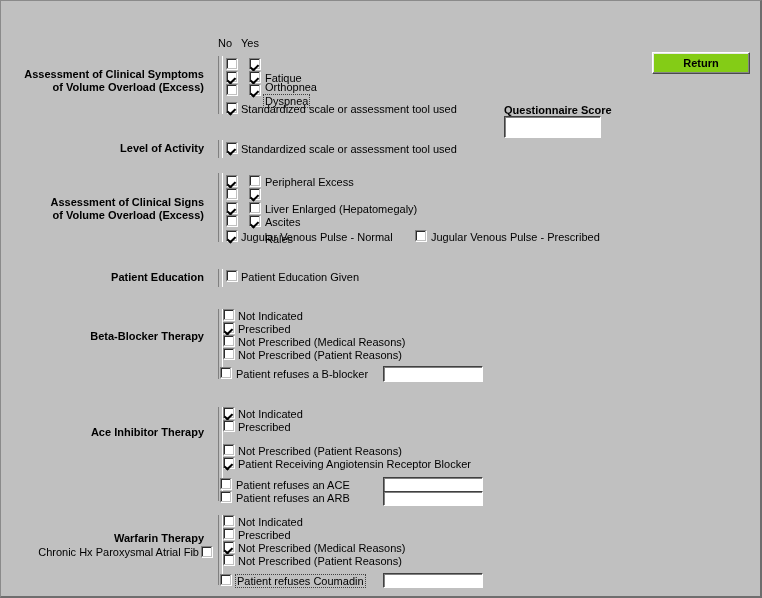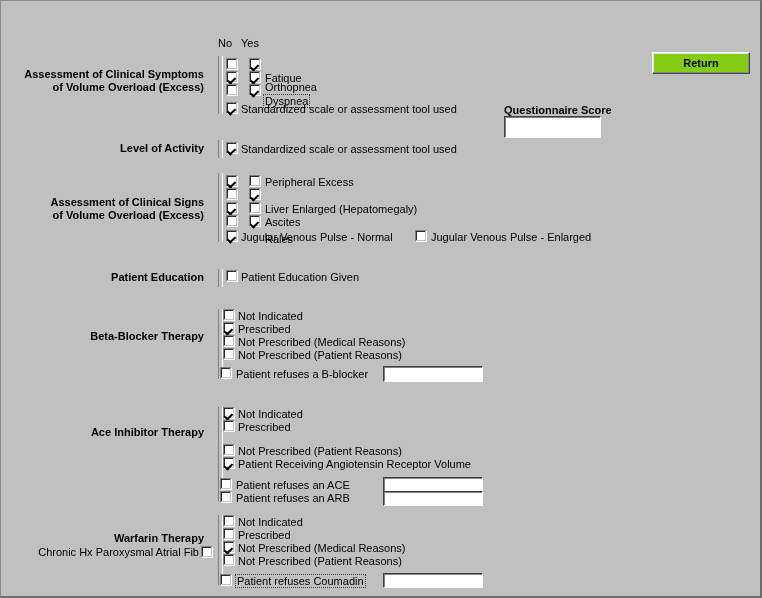--- a/index.html
+++ b/index.html
@@ -207,21 +207,21 @@
   <div class="cbtext" style="left:264px; top:202px;">Liver Enlarged (Hepatomegaly)</div>
 
   <div class="cb" style="left:225px; top:214px;"></div>
   <div class="cb checked" style="left:248px; top:214px;"></div>
   <div class="cbtext" style="left:264px; top:215px;">Ascites</div>
 
   <div class="cb checked" style="left:225px; top:229px;"></div>
   <div class="cbtext" style="left:240px; top:230px;">Jugular Venous Pulse - Normal</div>
 
   <div class="cb" style="left:414px; top:229px;"></div>
-  <div class="cbtext" style="left:430px; top:230px;">Jugular Venous Pulse - Enlarged</div>
+  <div class="cbtext" style="left:430px; top:230px;">Jugular Venous Pulse - Prescribed</div>
 
   <div class="row-label" style="left:0px; top:270px; width:203px;">Patient Education</div>
   <div class="groupbar" style="left:217px; top:268px; height:18px;"></div>
   <div class="cb" style="left:225px; top:269px;"></div>
   <div class="cbtext" style="left:240px; top:270px;">Patient Education Given</div>
 
   <div class="row-label" style="left:0px; top:329px; width:203px;">Beta-Blocker Therapy</div>
   <div class="groupbar" style="left:217px; top:308px; height:70px;"></div>
 
   <div class="cb" style="left:222px; top:308px;"></div>
@@ -246,21 +246,21 @@
   <div class="cb checked" style="left:222px; top:406px;"></div>
   <div class="cbtext" style="left:237px; top:407px;">Not Indicated</div>
 
   <div class="cb" style="left:222px; top:419px;"></div>
   <div class="cbtext" style="left:237px; top:420px;">Prescribed</div>
 
   <div class="cb" style="left:222px; top:443px;"></div>
   <div class="cbtext" style="left:237px; top:444px;">Not Prescribed (Patient Reasons)</div>
 
   <div class="cb checked" style="left:222px; top:456px;"></div>
-  <div class="cbtext" style="left:237px; top:457px;">Patient Receiving Angiotensin Receptor Volume</div>
+  <div class="cbtext" style="left:237px; top:457px;">Patient Receiving Angiotensin Receptor Blocker</div>
 
   <div class="cb" style="left:219px; top:477px;"></div>
   <div class="cbtext" style="left:235px; top:478px;">Patient refuses an ACE</div>
   <input class="field" style="left: 382px; top: 476px; width: 100px; height: 15px;" value="">
 
   <div class="cb" style="left:219px; top:490px;"></div>
   <div class="cbtext" style="left:235px; top:491px;">Patient refuses an ARB</div>
   <input class="field" style="left: 382px; top: 490px; width: 100px; height: 15px;" value="">
 
   <div class="row-label" style="left:0px; top:531px; width:203px;">Warfarin Therapy</div>

